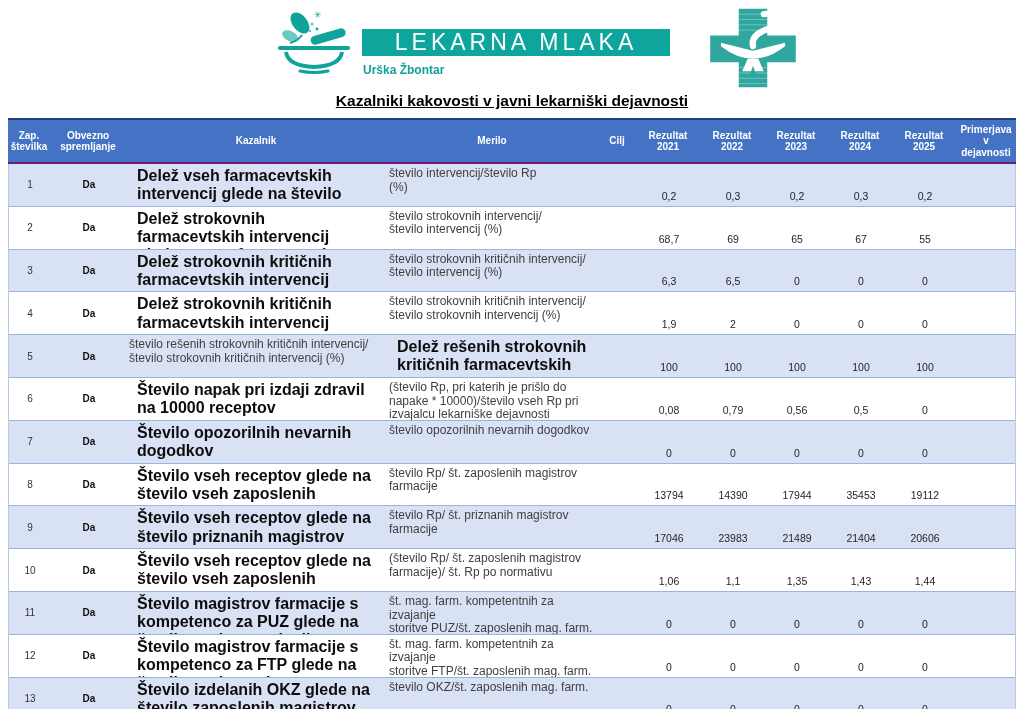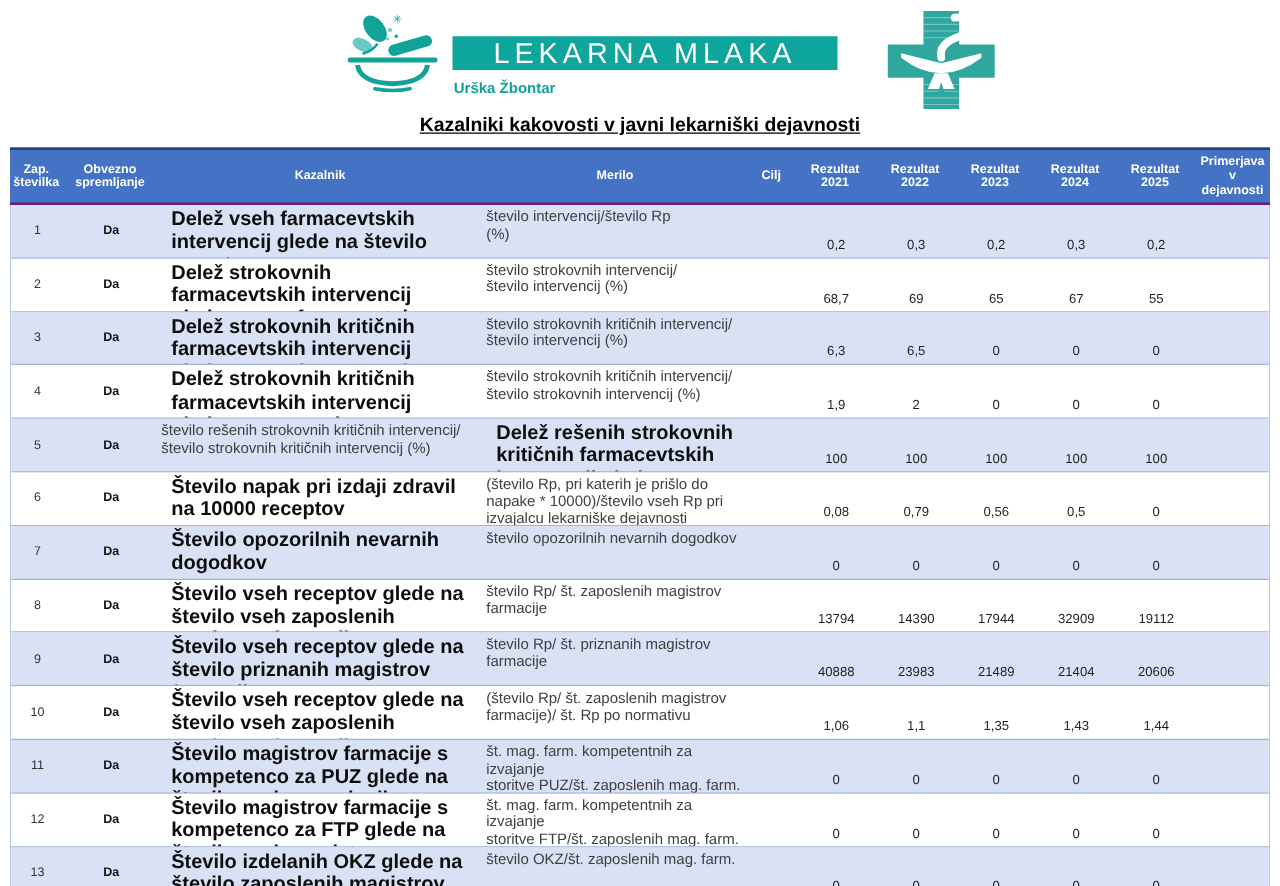--- a/index.html
+++ b/index.html
@@ -228,31 +228,31 @@
         <div class="t-grid t-row">
     <div class="cell c-num">8</div>
     <div class="cell c-da">Da</div>
     <div class="cell c-kaz">Število vseh receptov glede na število vseh zaposlenih magistrov farmacije</div>
     <div class="cell c-mer">število Rp/ št. zaposlenih magistrov
 farmacije</div>
     <div class="cell c-val"></div>
     <div class="cell c-val">13794</div>
     <div class="cell c-val">14390</div>
     <div class="cell c-val">17944</div>
-    <div class="cell c-val">32909</div>
+    <div class="cell c-val">35453</div>
     <div class="cell c-val">19112</div>
     <div class="cell c-val"></div>
   </div>
         <div class="t-grid t-row">
     <div class="cell c-num">9</div>
     <div class="cell c-da">Da</div>
     <div class="cell c-kaz">Število vseh receptov glede na število priznanih magistrov farmacije</div>
     <div class="cell c-mer">število Rp/ št. priznanih magistrov farmacije</div>
     <div class="cell c-val"></div>
-    <div class="cell c-val">40888</div>
+    <div class="cell c-val">17046</div>
     <div class="cell c-val">23983</div>
     <div class="cell c-val">21489</div>
     <div class="cell c-val">21404</div>
     <div class="cell c-val">20606</div>
     <div class="cell c-val"></div>
   </div>
         <div class="t-grid t-row">
     <div class="cell c-num">10</div>
     <div class="cell c-da">Da</div>
     <div class="cell c-kaz">Število vseh receptov glede na število vseh zaposlenih magistrov farmacije primerjalno glede na sprejete standarde in normative*</div>

